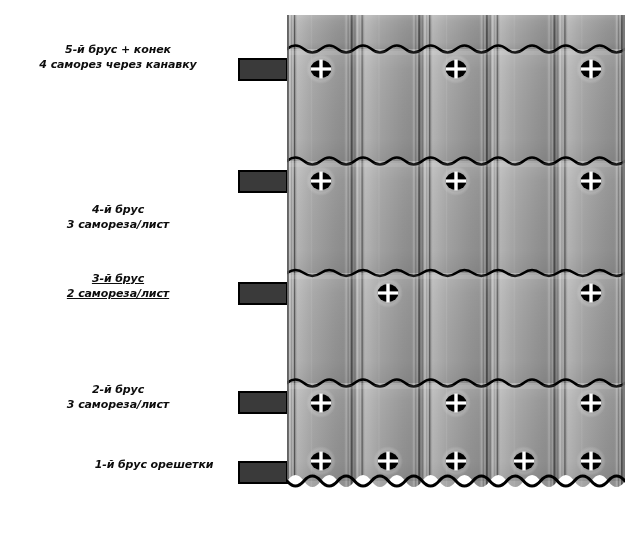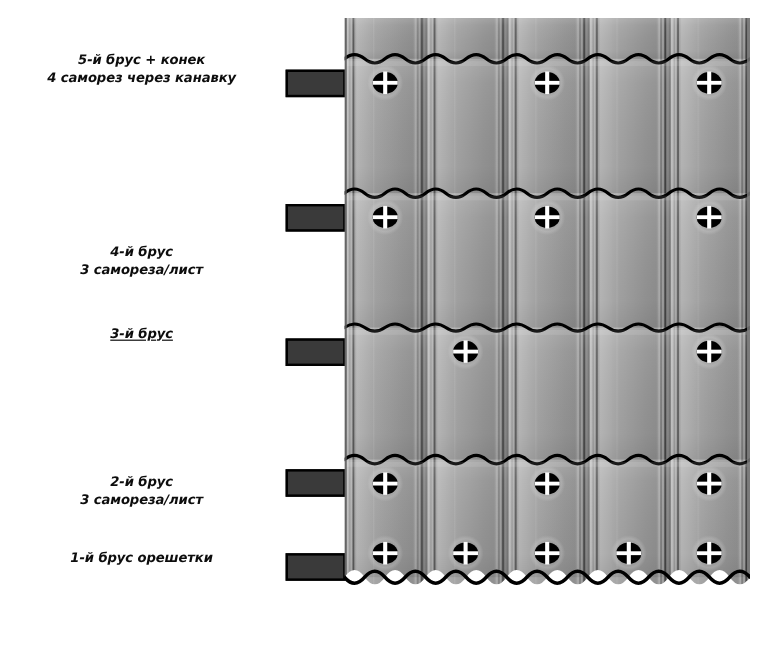--- a/index.html
+++ b/index.html
@@ -70,28 +70,29 @@
     <span class="l2">4 саморез через канавку</span>
   </div>
 
   <div class="label" style="top:159px;margin-top:44px;">
     <span class="l1">4-й брус</span>
     <span class="l2">3 самореза/лист</span>
   </div>
 
   <div class="label" style="top:272px;text-decoration:underline;">
     <span class="l1">3-й брус</span>
-  </div>
-
-  <div class="label" style="top:383px;margin-top:12px;">
+    <span class="l2">2 самореза/лист</span>
+  </div>
+
+  <div class="label" style="top:383px;">
     <span class="l1">2-й брус</span>
     <span class="l2">3 самореза/лист</span>
   </div>
 
-  <div class="label" style="top:458px;">
+  <div class="label" style="top:458px;padding-left:36px;">
     <span class="l1">1-й брус орешетки</span>
   </div>
 
   <div class="batten" style="left:238px; top:58px;"></div>
   <div class="batten" style="left:238px; top:170px;"></div>
   <div class="batten" style="left:238px; top:282px;"></div>
   <div class="batten" style="left:238px; top:391px;"></div>
   <div class="batten" style="left:238px; top:461px;"></div>
 
   <div id="roof">

